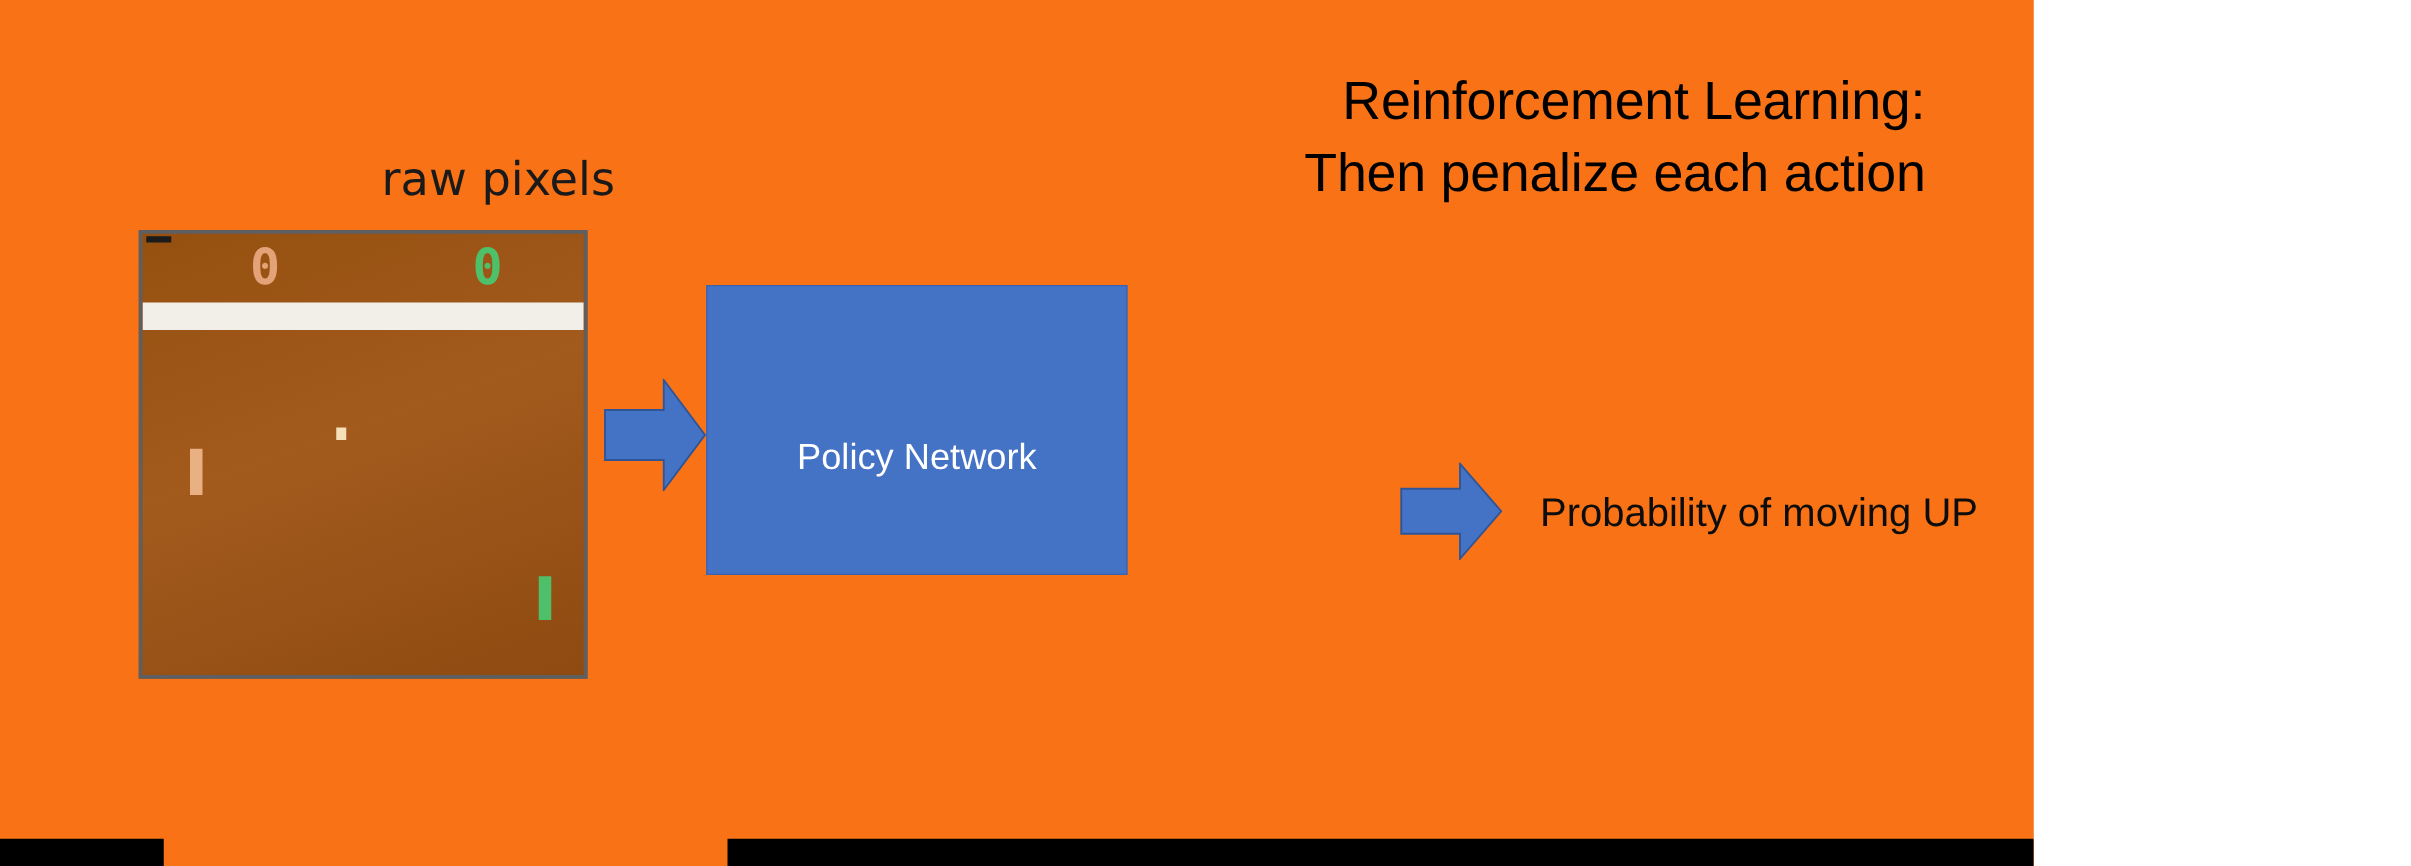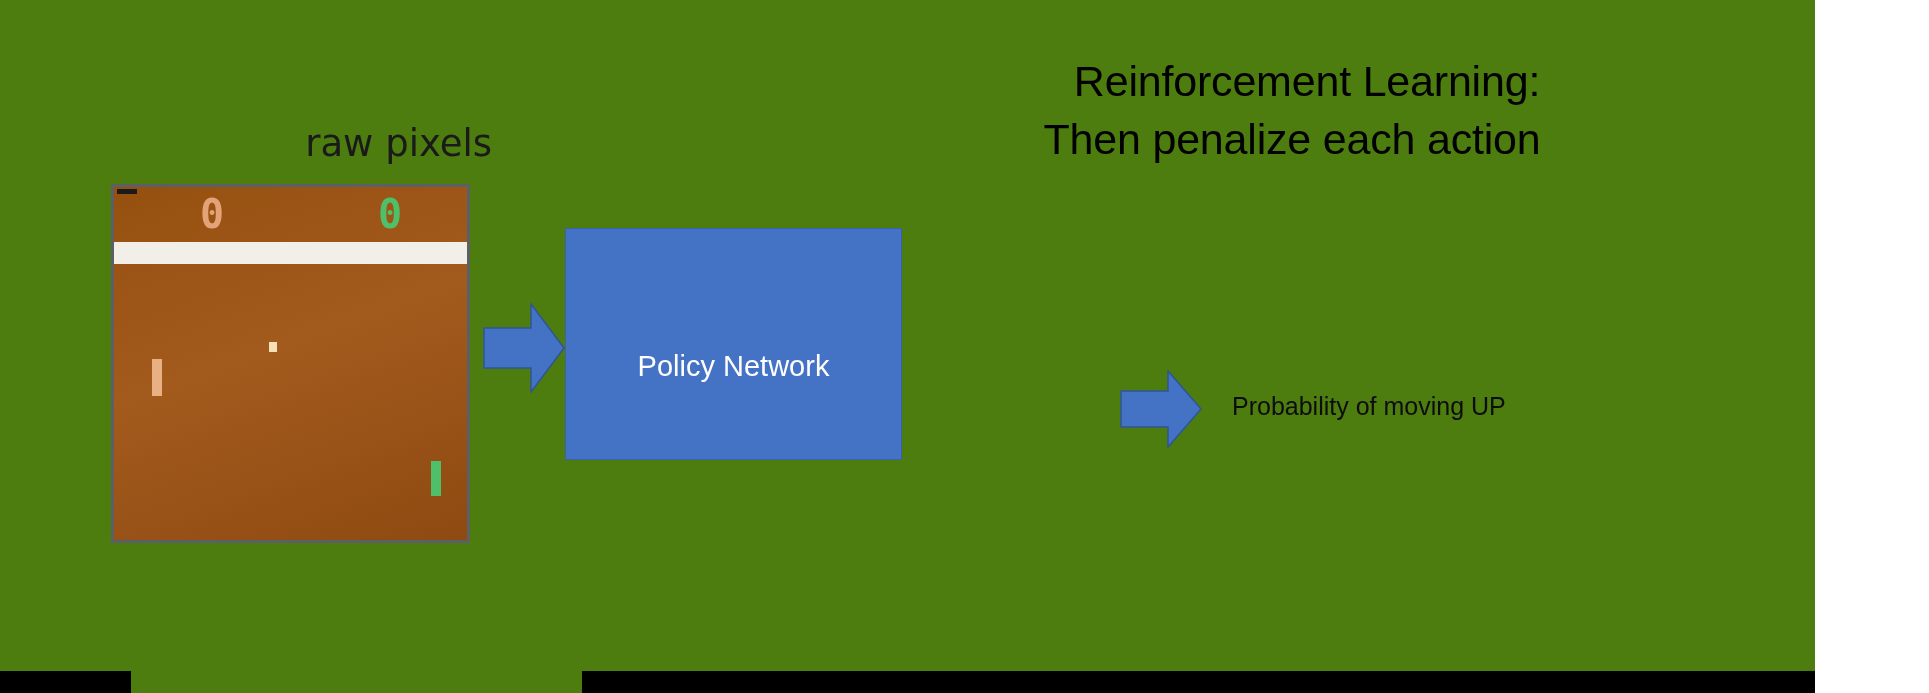--- a/index.html
+++ b/index.html
@@ -5,23 +5,23 @@
   html, body {
     margin: 0;
     padding: 0;
     background: #ffffff;
   }
   body {
     font-family: "Liberation Sans", sans-serif;
   }
   #canvas {
     position: relative;
-    width: 1815px;
+    width: 1627px;
     height: 693px;
-    background: #4d7c0f;
+    background: #f97316;
     overflow: hidden;
   }
 
   
   .title-block {
     position: absolute;
     left: 690px;
     top: 52px;
     width: 1240px;
     text-align: center;
@@ -149,21 +149,21 @@
     text-align: center;
     margin-top: 45px;
   }
 
   
   .output-label {
     position: absolute;
     left: 1232px;
     top: 392px;
     font-family: "Liberation Sans Narrow", "Liberation Sans", sans-serif;
-    font-size: 25px;
+    font-size: 32px;
     color: #0d0d0d;
     white-space: nowrap;
   }
 
   
   .bottom-strip {
     position: absolute;
     bottom: 0;
     height: 22px;
     background: #000000;

